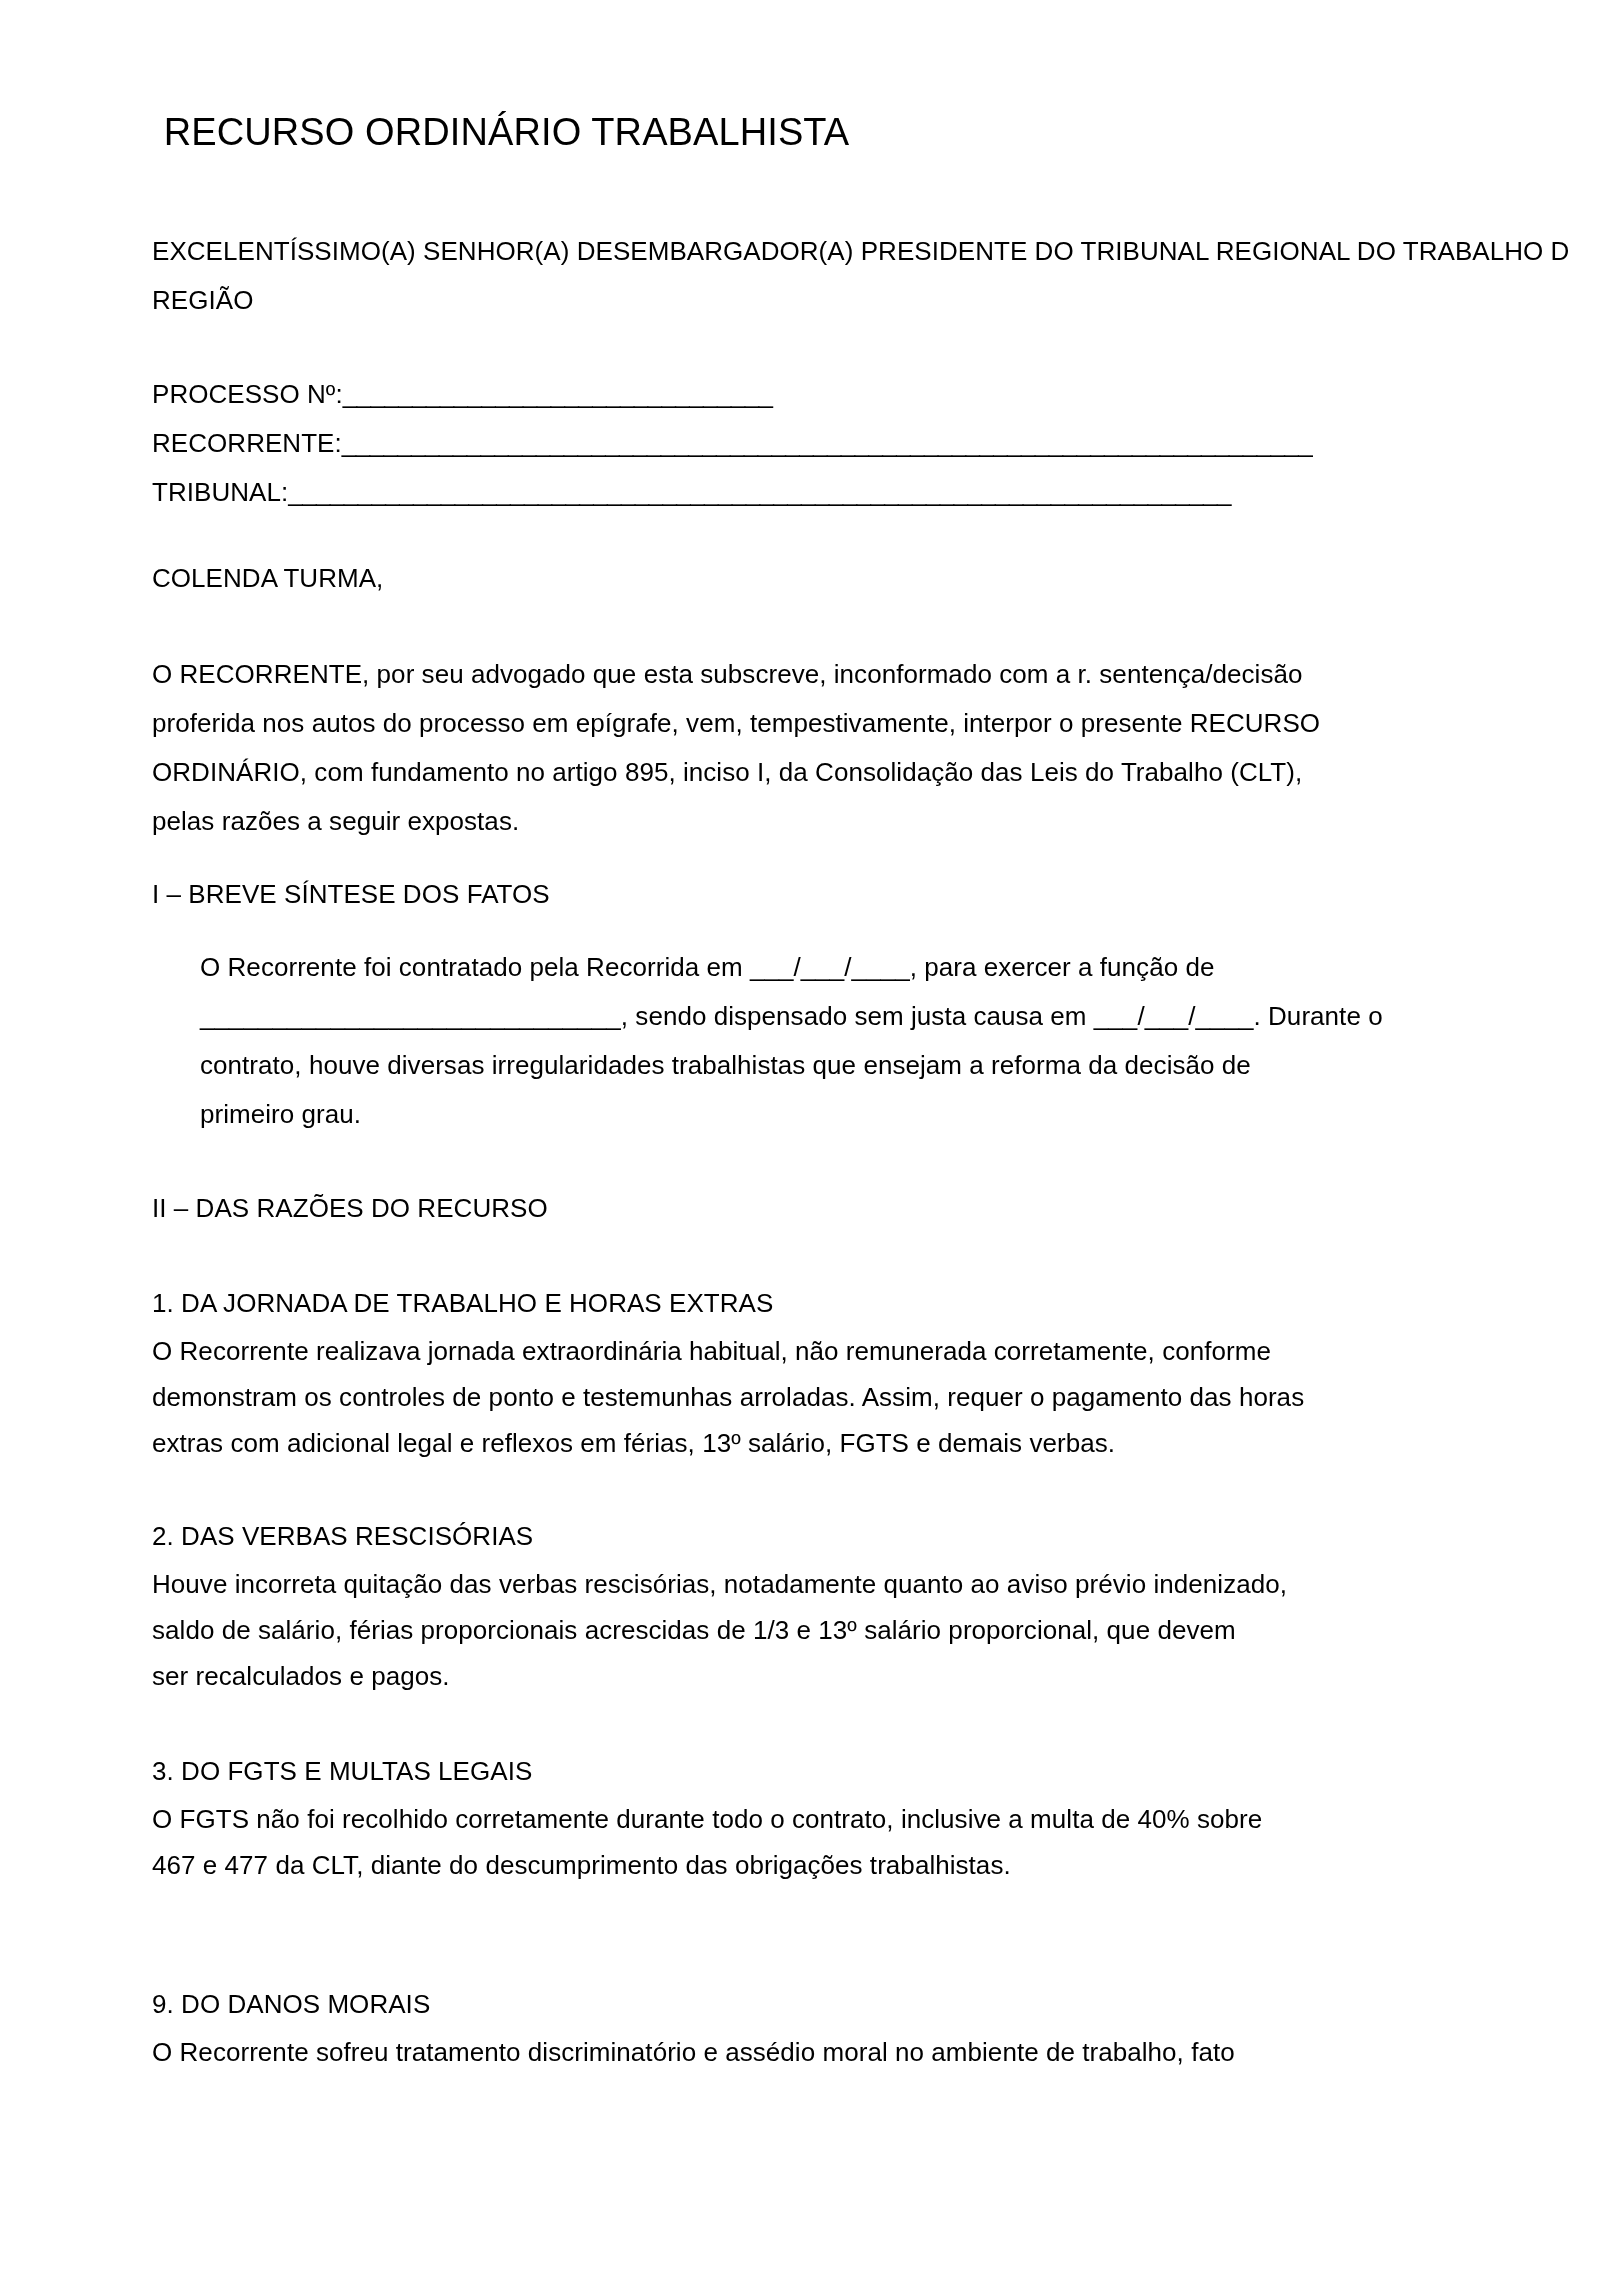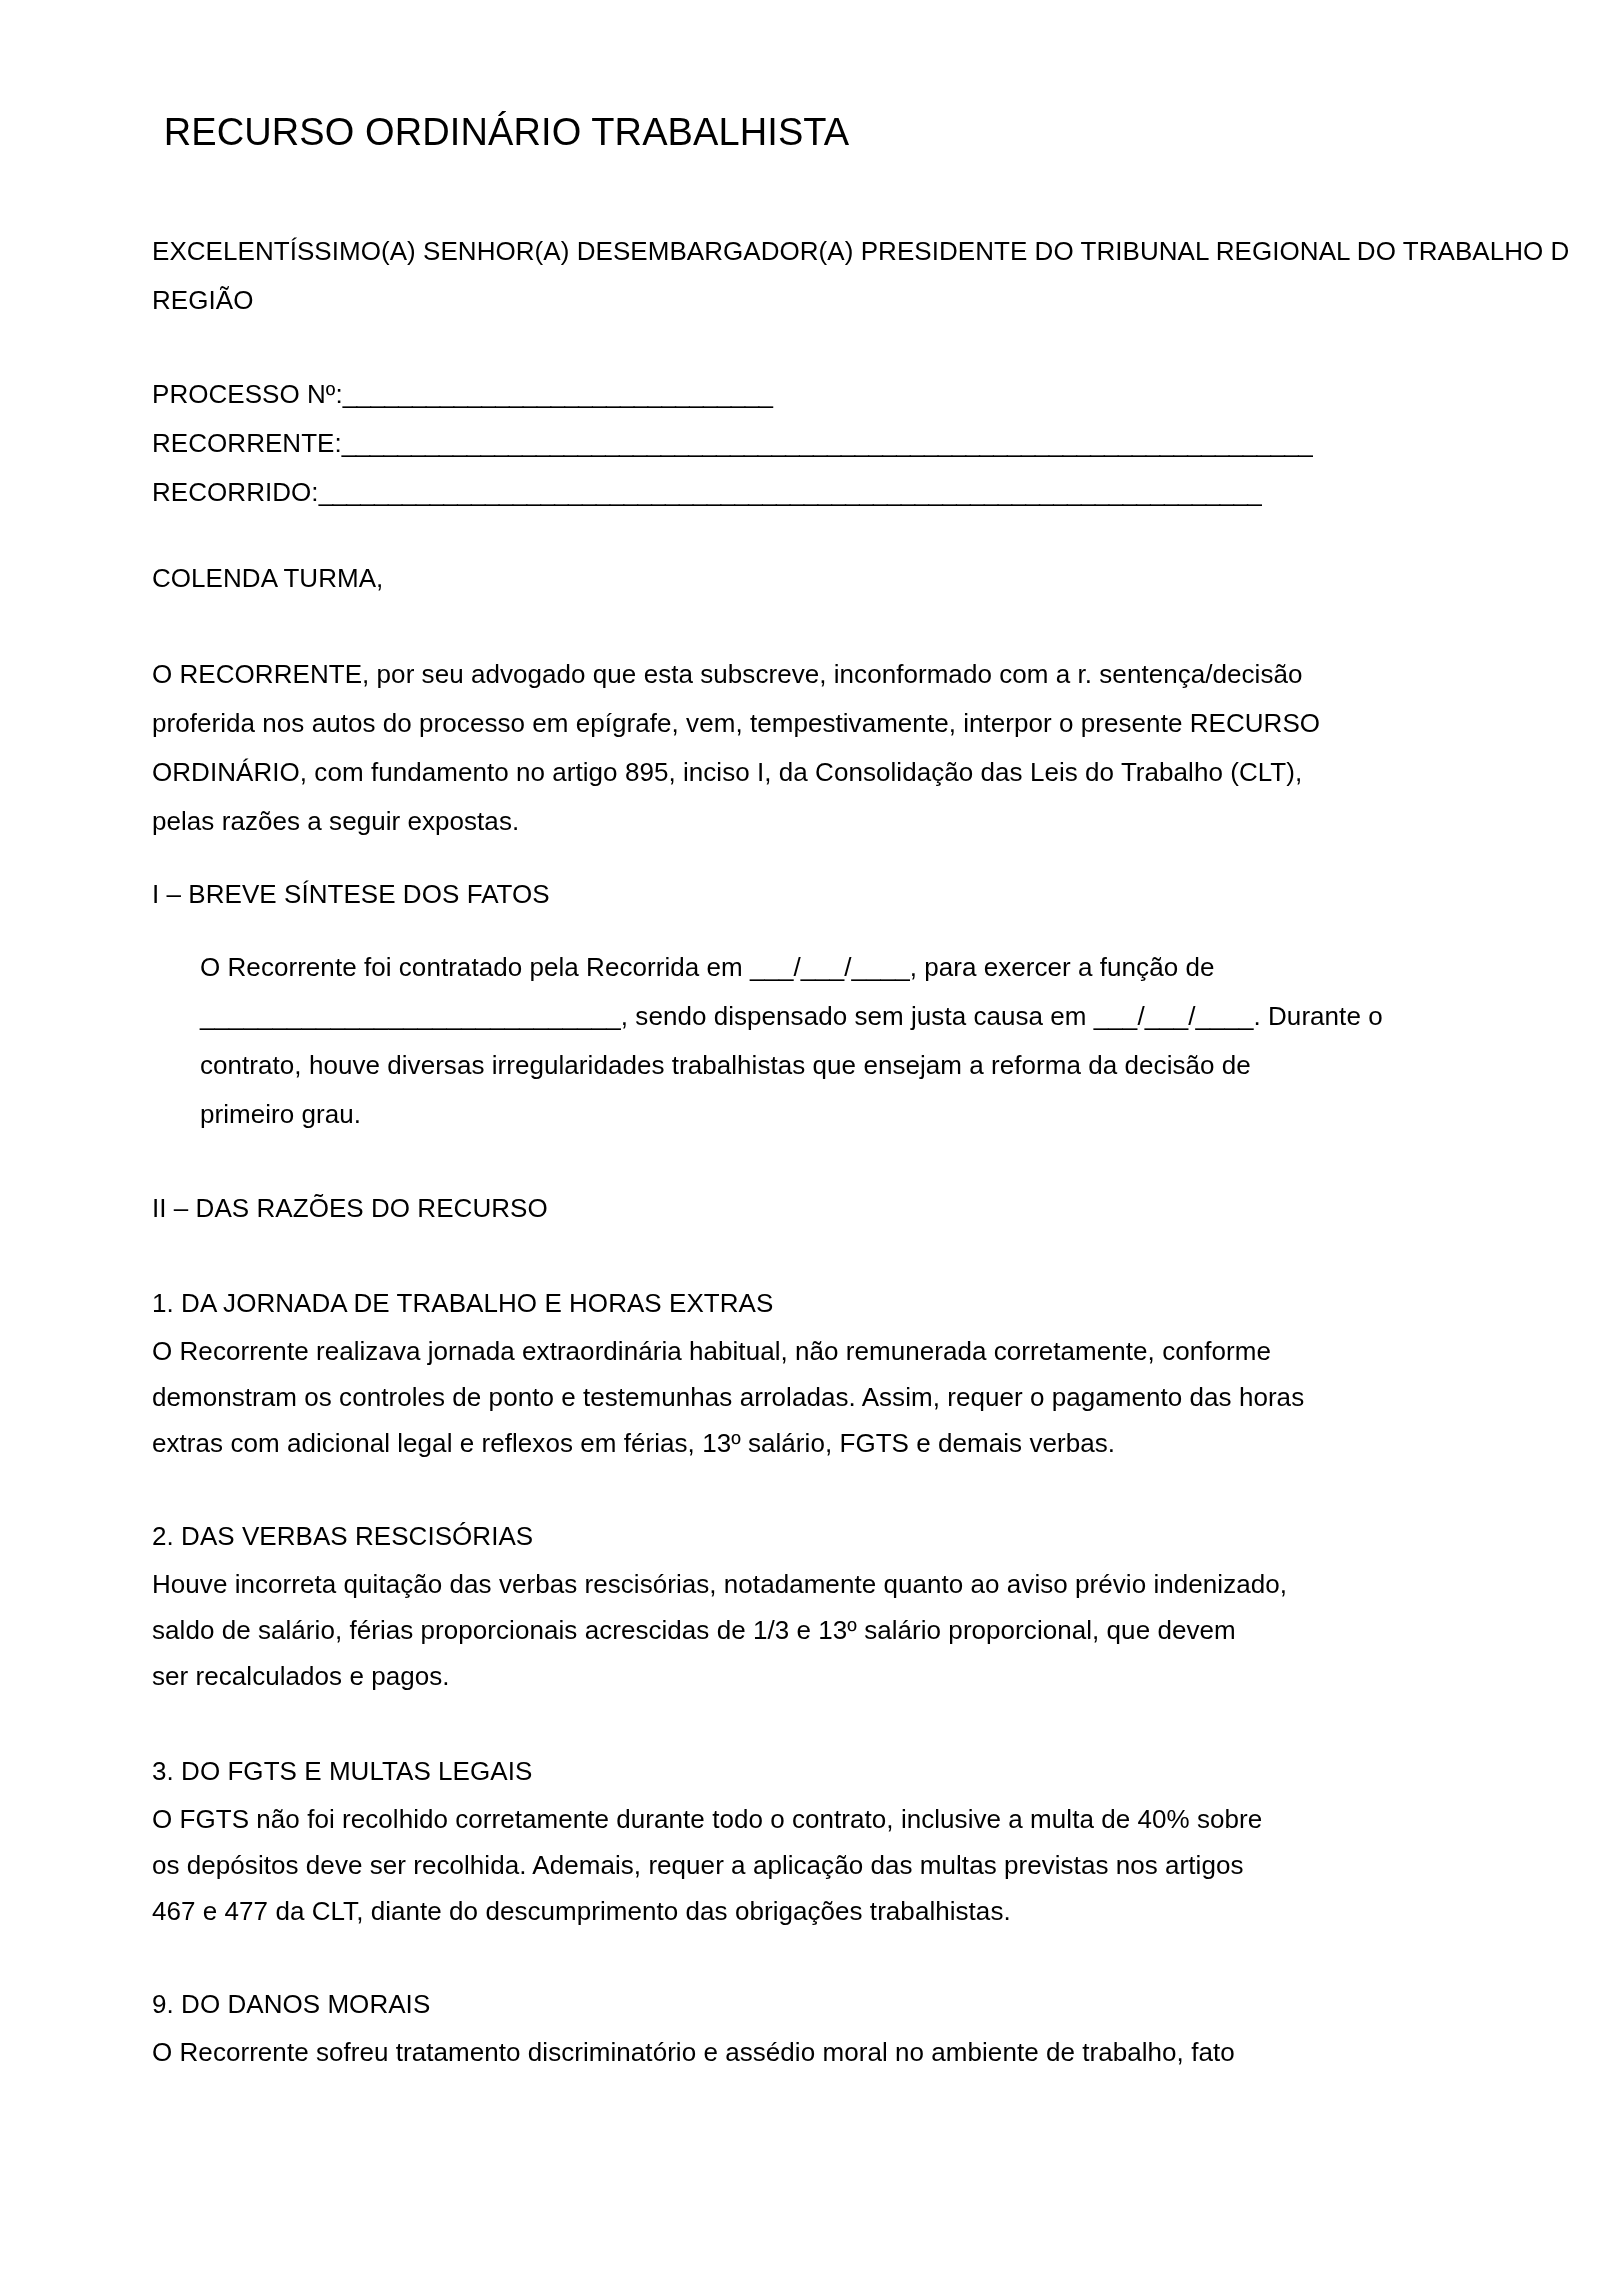--- a/index.html
+++ b/index.html
@@ -91,21 +91,21 @@
     </div>
 
     <div class="block" style="top: 370px;">
       <div class="line">
         <span>PROCESSO Nº:</span><span class="blank">_______________________________</span>
       </div>
       <div class="line">
         <span>RECORRENTE:</span><span class="blank">______________________________________________________________________</span>
       </div>
       <div class="line">
-        <span>RECORRIDO:</span><span class="blank">____________________________________________________________________</span>
+        <span>TRIBUNAL:</span><span class="blank">____________________________________________________________________</span>
       </div>
     </div>
 
     <div class="block" style="top: 554px;">
       <div class="line">COLENDA TURMA,</div>
     </div>
 
     <div class="block" style="top: 650px;">
       <div class="line">O RECORRENTE, por seu advogado que esta subscreve, inconformado com a r. sentença/decisão</div>
       <div class="line">proferida nos autos do processo em epígrafe, vem, tempestivamente, interpor o presente RECURSO</div>
@@ -138,21 +138,20 @@
     <div class="block tight" style="top: 1512px;">
       <div class="heading">2. DAS VERBAS RESCISÓRIAS</div>
       <div class="line">Houve incorreta quitação das verbas rescisórias, notadamente quanto ao aviso prévio indenizado,</div>
       <div class="line">saldo de salário, férias proporcionais acrescidas de 1/3 e 13º salário proporcional, que devem</div>
       <div class="line">ser recalculados e pagos.</div>
     </div>
 
     <div class="block tight" style="top: 1747px;">
       <div class="heading">3. DO FGTS E MULTAS LEGAIS</div>
       <div class="line">O FGTS não foi recolhido corretamente durante todo o contrato, inclusive a multa de 40% sobre</div>
-      <div class="line">os depósitos deve ser recolhida. Ademais, requer a aplicação das multas previstas nos artigos</div>
       <div class="line">467 e 477 da CLT, diante do descumprimento das obrigações trabalhistas.</div>
     </div>
 
     <div class="block tight" style="top: 1980px;">
       <div class="heading">9. DO DANOS MORAIS</div>
       <div class="line">O Recorrente sofreu tratamento discriminatório e assédio moral no ambiente de trabalho, fato</div>
     </div>
 
   </div>
 </div>

